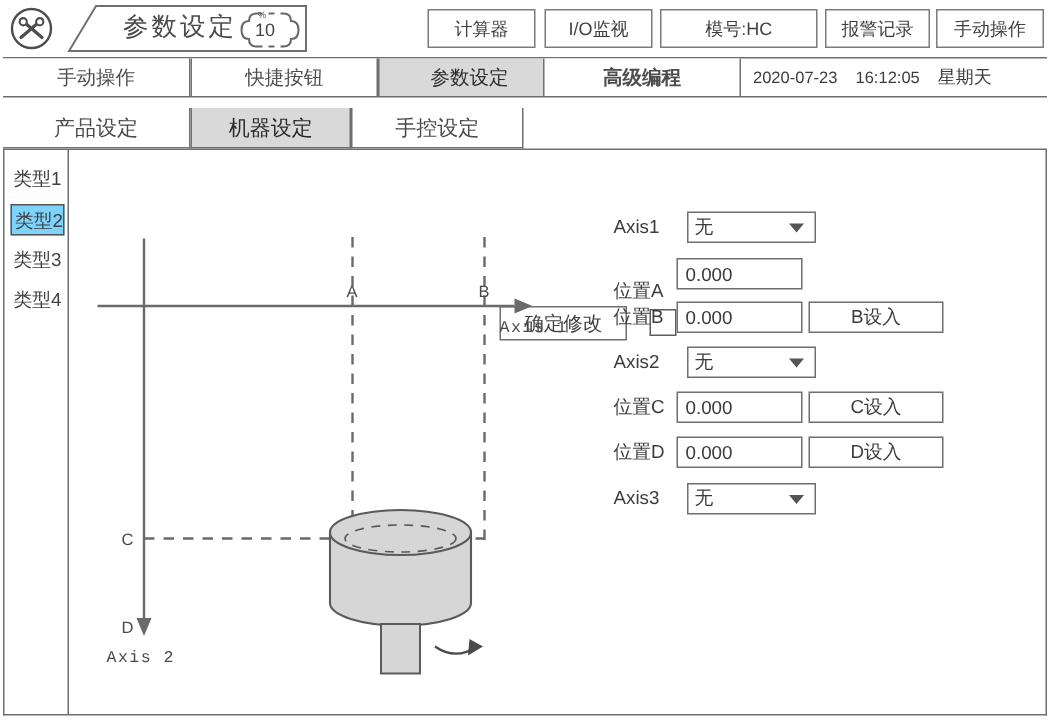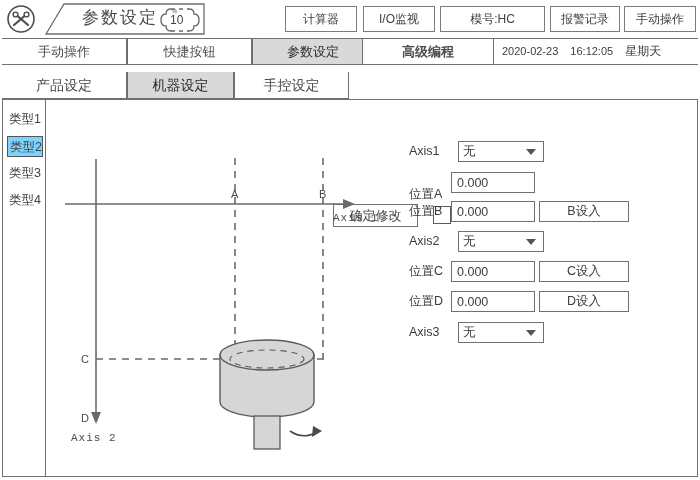--- a/index.html
+++ b/index.html
@@ -347,21 +347,21 @@
     <button class="top-btn tb4">报警记录</button>
     <button class="top-btn tb5">手动操作</button>
   </div>
 
   <div class="navrow">
     <div class="nav-btn nv1">手动操作</div>
     <div class="nav-btn nv2">快捷按钮</div>
     <div class="nav-btn nv3 active">参数设定</div>
     <div class="nav-btn nv4">高级编程</div>
     <div class="datetime">
-      <span>2020-02-23</span>
+      <span>2020-07-23</span>
       <span>16:12:05</span>
       <span>星期天</span>
     </div>
   </div>
 
   <div class="subtabs">
     <div class="sub-btn sb1">产品设定</div>
     <div class="sub-btn sb2 active">机器设定</div>
     <div class="sub-btn sb3">手控设定</div>
   </div>

